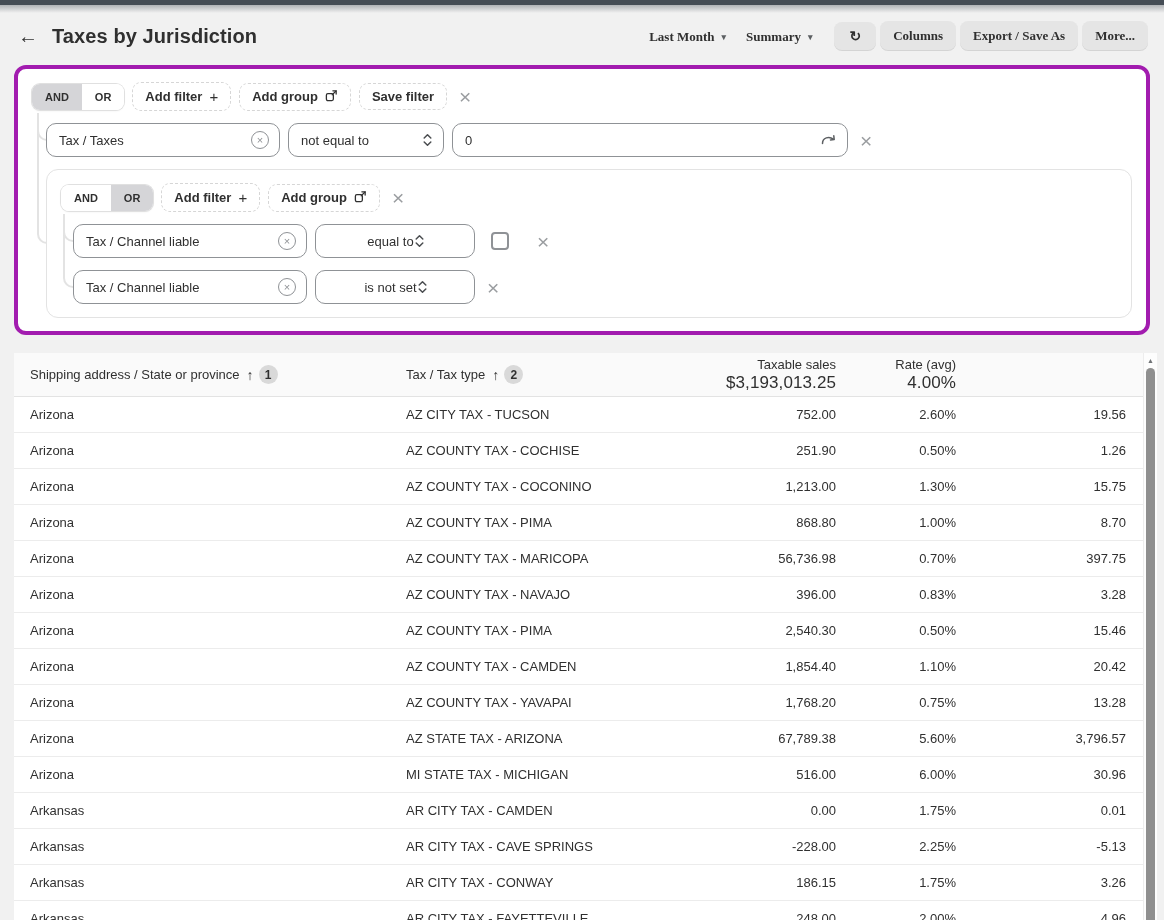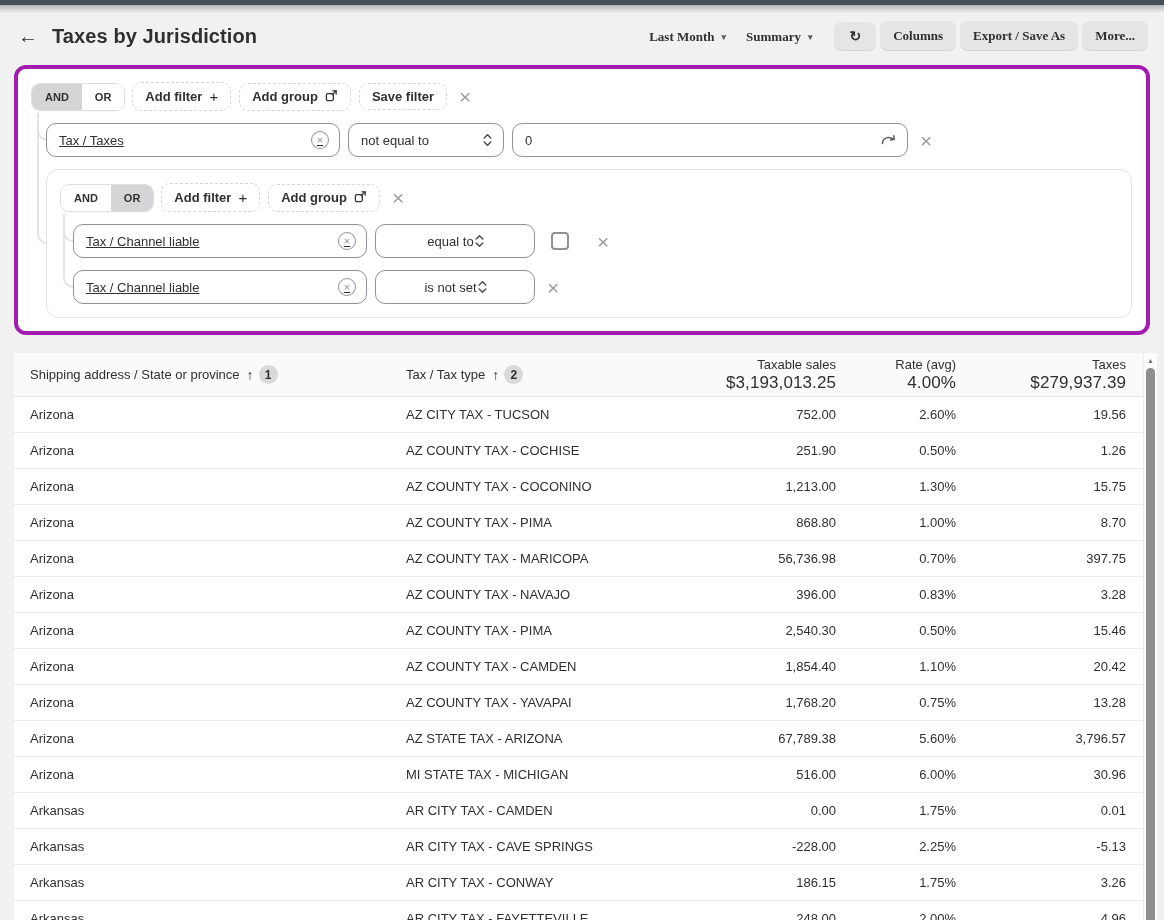--- a/index.html
+++ b/index.html
@@ -51,21 +51,21 @@
   .elbow-b { left:19px; top:44px; height:131px; }
   .elbow-c { left:16px; top:44px; height:28px; }
   .elbow-d { left:16px; top:44px; height:74px; }
 
   .filter-row { display:flex; align-items:center; gap:8px; margin:12px 0 0 14px; position:relative; z-index:1; }
   .finput {
     height:34px; border:1px solid #8f9296; border-radius:10px; background:#fff;
     display:flex; align-items:center; justify-content:space-between;
     padding:0 10px 0 12px; font-size:13px; color:#303030; cursor:text;
   }
-  .w-field { width:294px;text-decoration:underline; }
+  .w-field { width:234px; }
   .w-op    { width:156px; cursor:pointer; }
   .w-op-sm { width:160px; cursor:pointer;justify-content:center; }
   .w-value { width:396px; }
   .clear-circle {
     width:18px; height:18px; border:1px solid #8f9296; border-radius:50%;
     display:flex; align-items:center; justify-content:center;
     font-size:11px; color:#8f9296; cursor:pointer; flex:none;
   }
   .chev-stack { display:flex; flex-direction:column; align-items:center; gap:1px; flex:none; }
   .checkbox { width:18px; height:18px; border:2px solid #8f9296; border-radius:4px; background:#fff; cursor:pointer; flex:none; margin-left:8px; }
@@ -257,24 +257,20 @@
         <span class="sort-badge">2</span>
       </div>
       <div class="hcell-num">
         <div class="hlabel">Taxable sales</div>
         <div class="htotal">$3,193,013.25</div>
       </div>
       <div class="hcell-num">
         <div class="hlabel">Rate (avg)</div>
         <div class="htotal">4.00%</div>
       </div>
-      <div class="hcell-num">
-        <div class="hlabel">Taxes</div>
-        <div class="htotal">$279,937.39</div>
-      </div>
     </div>
     <div>
   <div class="grid trow">
     <div class="cell">Arizona</div>
     <div class="cell">AZ CITY TAX - TUCSON</div>
     <div class="cell num">752.00</div>
     <div class="cell num">2.60%</div>
     <div class="cell num">19.56</div>
   </div>
 

